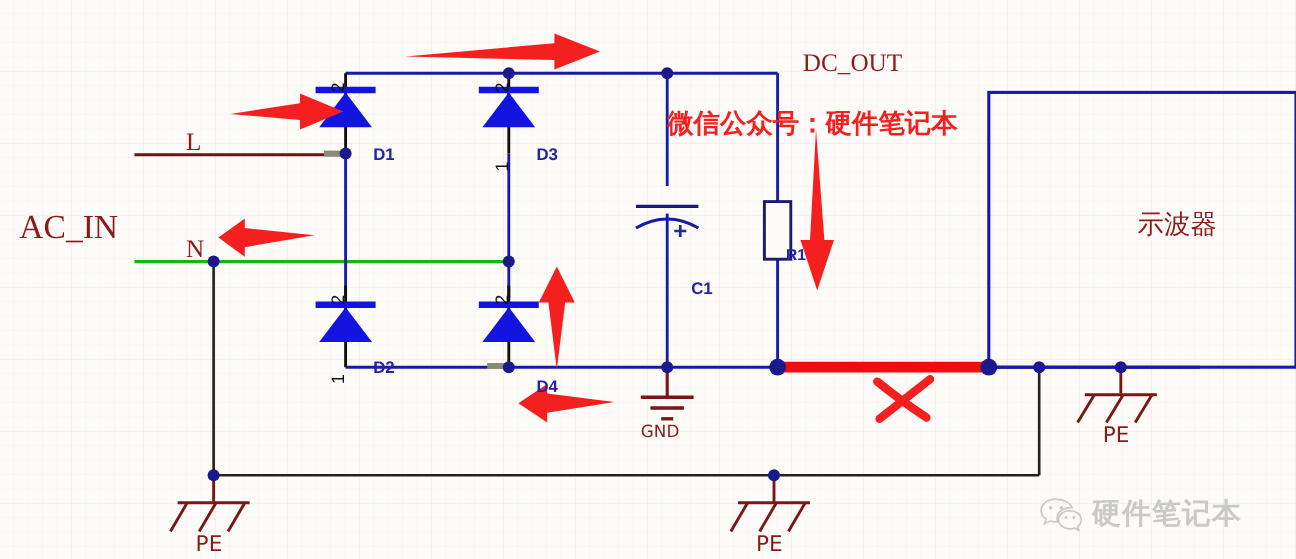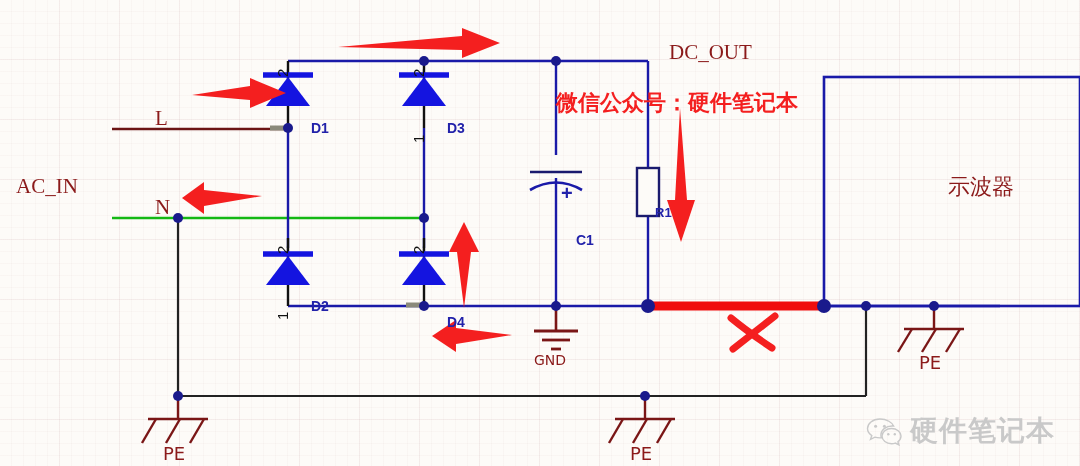--- a/index.html
+++ b/index.html
@@ -177,21 +177,21 @@
     <g fill="#f41f1f">
       <polygon points="512,335 456,328 456,320 432,336 456,352 456,344"></polygon>
     </g>
 
     <g stroke="#f41f1f" stroke-width="7" stroke-linecap="round" fill="none">
       <path d="M731 318 Q748 332 772 348"></path>
       <path d="M775 316 Q756 331 733 349"></path>
     </g>
   </svg>
 
-  <div class="lbl serif-net" style="left:16px;top:174px;font-size:21px;">AC_IN</div>
+  <div class="lbl serif-net" style="left:16px;top:174px;font-size:28px;">AC_IN</div>
 
   <div class="lbl serif-net" style="left:155px;top:106px;font-size:21px;">L</div>
 
   <div class="lbl serif-net" style="left:155px;top:195px;font-size:21px;">N</div>
 
   <div class="lbl serif-net" style="left:669px;top:40px;font-size:21px;">DC_OUT</div>
 
   <div class="lbl serif-net cn" style="left:534px;top:352px;font-size:14px;">GND</div>
 
   <div class="lbl serif-net cn" style="left:163px;top:443px;font-size:18px;">PE</div>
@@ -219,16 +219,16 @@
 
   <div class="wm" style="left:866px;top:412px;display:flex;align-items:center;gap:8px;">
     <svg width="36" height="30" viewBox="0 0 36 30">
       <path d="M14 3 C6.5 3 1.5 7.6 1.5 12.6 c0 2.8 1.7 5.3 4.3 7 l-1.3 3.8 4.4-2.2 c1.6 .5 3.3 .7 5.1 .7 .5 0 1 0 1.4-.1 -.3-.9-.5-1.8-.5-2.8 0-5 5-9 11.2-9 .5 0 1 0 1.5 .1 C26.4 6.6 20.8 3 14 3 z" fill="none" stroke="#c9c9c9" stroke-width="1.4"></path>
       <circle cx="9.6" cy="10.2" r="1.5" fill="#c9c9c9"></circle>
       <circle cx="18.4" cy="10.2" r="1.5" fill="#c9c9c9"></circle>
       <path d="M25.5 12.5 c-5.2 0-9.5 3.4-9.5 7.6 0 4.2 4.3 7.6 9.5 7.6 1.3 0 2.6-.2 3.8-.6 l3.6 1.8 -1-3.1 c1.9-1.4 3.1-3.4 3.1-5.7 0-4.2-4.3-7.6-9.5-7.6 z" fill="none" stroke="#c9c9c9" stroke-width="1.4"></path>
       <circle cx="22.3" cy="18.3" r="1.2" fill="#c9c9c9"></circle>
       <circle cx="28.8" cy="18.3" r="1.2" fill="#c9c9c9"></circle>
     </svg>
-    <span class="cn" style="font-size:28px;">硬件笔记本</span>
+    <span class="cn" style="font-size:24px;">硬件笔记本</span>
   </div>
 
 </div>
 
 </body></html>

